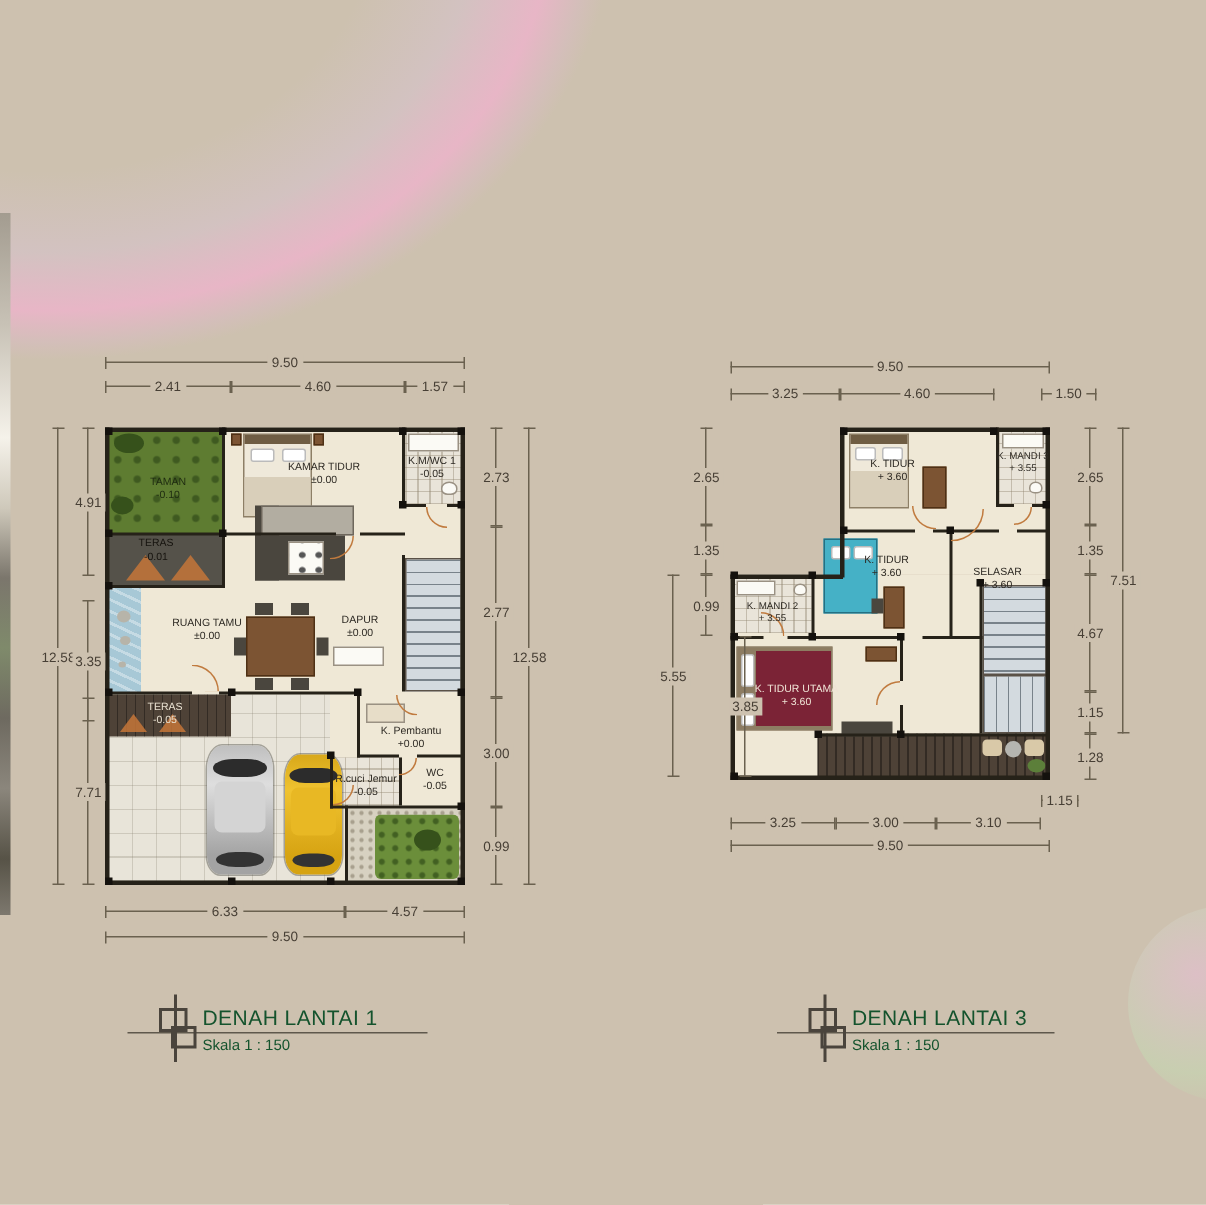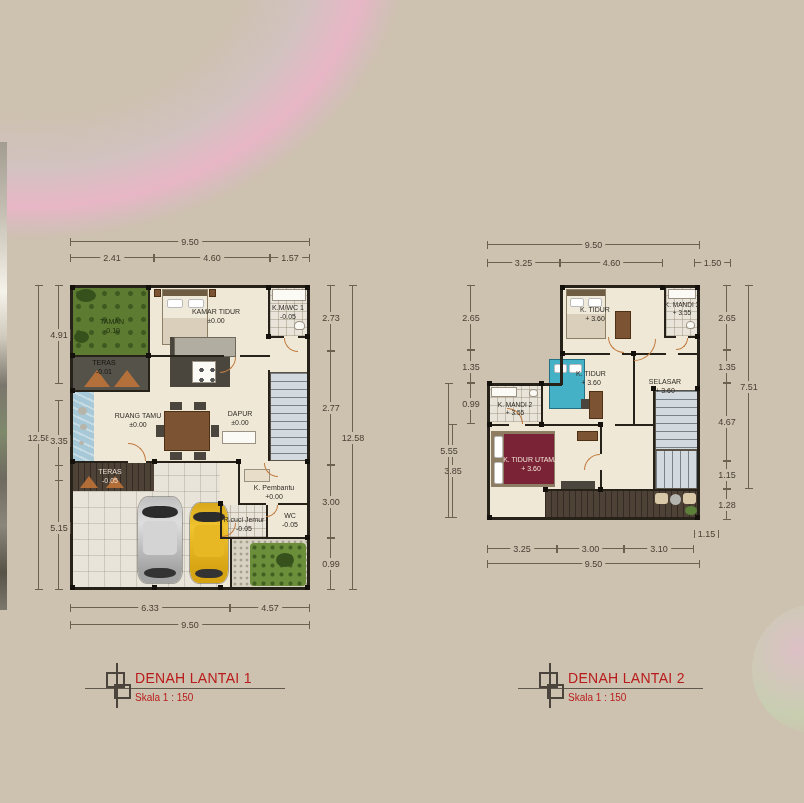--- a/index.html
+++ b/index.html
@@ -57,21 +57,21 @@
   
   .dimh{position:absolute;height:0;border-top:1px solid #6a614f;z-index:2}
   .dimh::before,.dimh::after{content:"";position:absolute;top:-4px;width:1px;height:8px;background:#6a614f}
   .dimh::before{left:0}.dimh::after{right:0}
   .dimh>span{position:absolute;left:50%;top:0;transform:translate(-50%,-55%);background:#cdc1af;padding:0 3px;font-size:9px;color:#473f35;white-space:nowrap}
   .dimv{position:absolute;width:0;border-left:1px solid #6a614f;z-index:2}
   .dimv::before,.dimv::after{content:"";position:absolute;left:-4px;width:8px;height:1px;background:#6a614f}
   .dimv::before{top:0}.dimv::after{bottom:0}
   .dimv>span{position:absolute;top:50%;left:0;transform:translate(-50%,-50%);background:#cdc1af;padding:1px 2px;font-size:9px;color:#473f35;white-space:nowrap}
   
-  .caption{position:absolute;z-index:2;color:#b91c1c}
+  .caption{position:absolute;z-index:2;color:#14532d}
   .cap-line{position:absolute;left:0;top:22px;height:1px;background:#5f584c}
   .cap-title{position:absolute;left:50px;top:4px;font-size:14px;letter-spacing:.3px;white-space:nowrap}
   .cap-scale{position:absolute;left:50px;top:26px;font-size:10px;white-space:nowrap}
   .arch-icon{position:absolute;left:18px;top:0;width:30px;height:40px}
   .ai-v{position:absolute;left:13px;top:-3px;width:2px;height:45px;background:#4a443c}
   .ai-r1{position:absolute;left:3px;top:6px;width:15px;height:12px;border:2px solid #4a443c}
   .ai-r2{position:absolute;left:11px;top:18px;width:13px;height:11px;border:2px solid #4a443c}
 </style>
 </head>
 <body>
@@ -234,21 +234,21 @@
     <div class="dimv" style="left:38px;top:285px;height:305px">
         <span>12.58</span>
       </div>
     <div class="dimv" style="left:58px;top:285px;height:99px">
         <span>4.91</span>
       </div>
     <div class="dimv" style="left:58px;top:400px;height:81px">
         <span>3.35</span>
       </div>
     <div class="dimv" style="left:58px;top:465px;height:125px">
-        <span>5.15</span>
+        <span>7.71</span>
       </div>
     <div class="dimv" style="left:330px;top:285px;height:66px">
         <span>2.73</span>
       </div>
     <div class="dimv" style="left:330px;top:351px;height:114px">
         <span>2.77</span>
       </div>
     <div class="dimv" style="left:330px;top:465px;height:73px">
         <span>3.00</span>
       </div>
@@ -377,21 +377,21 @@
       </div>
     <div class="dimv" style="left:470px;top:285px;height:65px">
         <span>2.65</span>
       </div>
     <div class="dimv" style="left:470px;top:350px;height:33px">
         <span>1.35</span>
       </div>
     <div class="dimv" style="left:470px;top:383px;height:41px">
         <span>0.99</span>
       </div>
-    <div class="dimv" style="left:452px;top:424px;height:94px">
+    <div class="dimv" style="left:496px;top:424px;height:94px">
         <span>3.85</span>
       </div>
     <div class="dimv" style="left:448px;top:383px;height:135px">
         <span>5.55</span>
       </div>
     <div class="dimv" style="left:726px;top:285px;height:65px">
         <span>2.65</span>
       </div>
     <div class="dimv" style="left:726px;top:350px;height:33px">
         <span>1.35</span>
@@ -435,17 +435,17 @@
     <div class="cap-title">DENAH LANTAI 1</div>
     <div class="cap-scale">Skala 1 : 150</div>
   </div>
   <div class="caption" style="left:518px;top:666px;width:185px;height:42px">
     <div class="cap-line" style="width:185px"></div>
     <div class="arch-icon">
       <div class="ai-v"></div>
       <div class="ai-r1"></div>
       <div class="ai-r2"></div>
     </div>
-    <div class="cap-title">DENAH LANTAI 2</div>
+    <div class="cap-title">DENAH LANTAI 3</div>
     <div class="cap-scale">Skala 1 : 150</div>
   </div>
 
 </div>
 
 </body></html>

